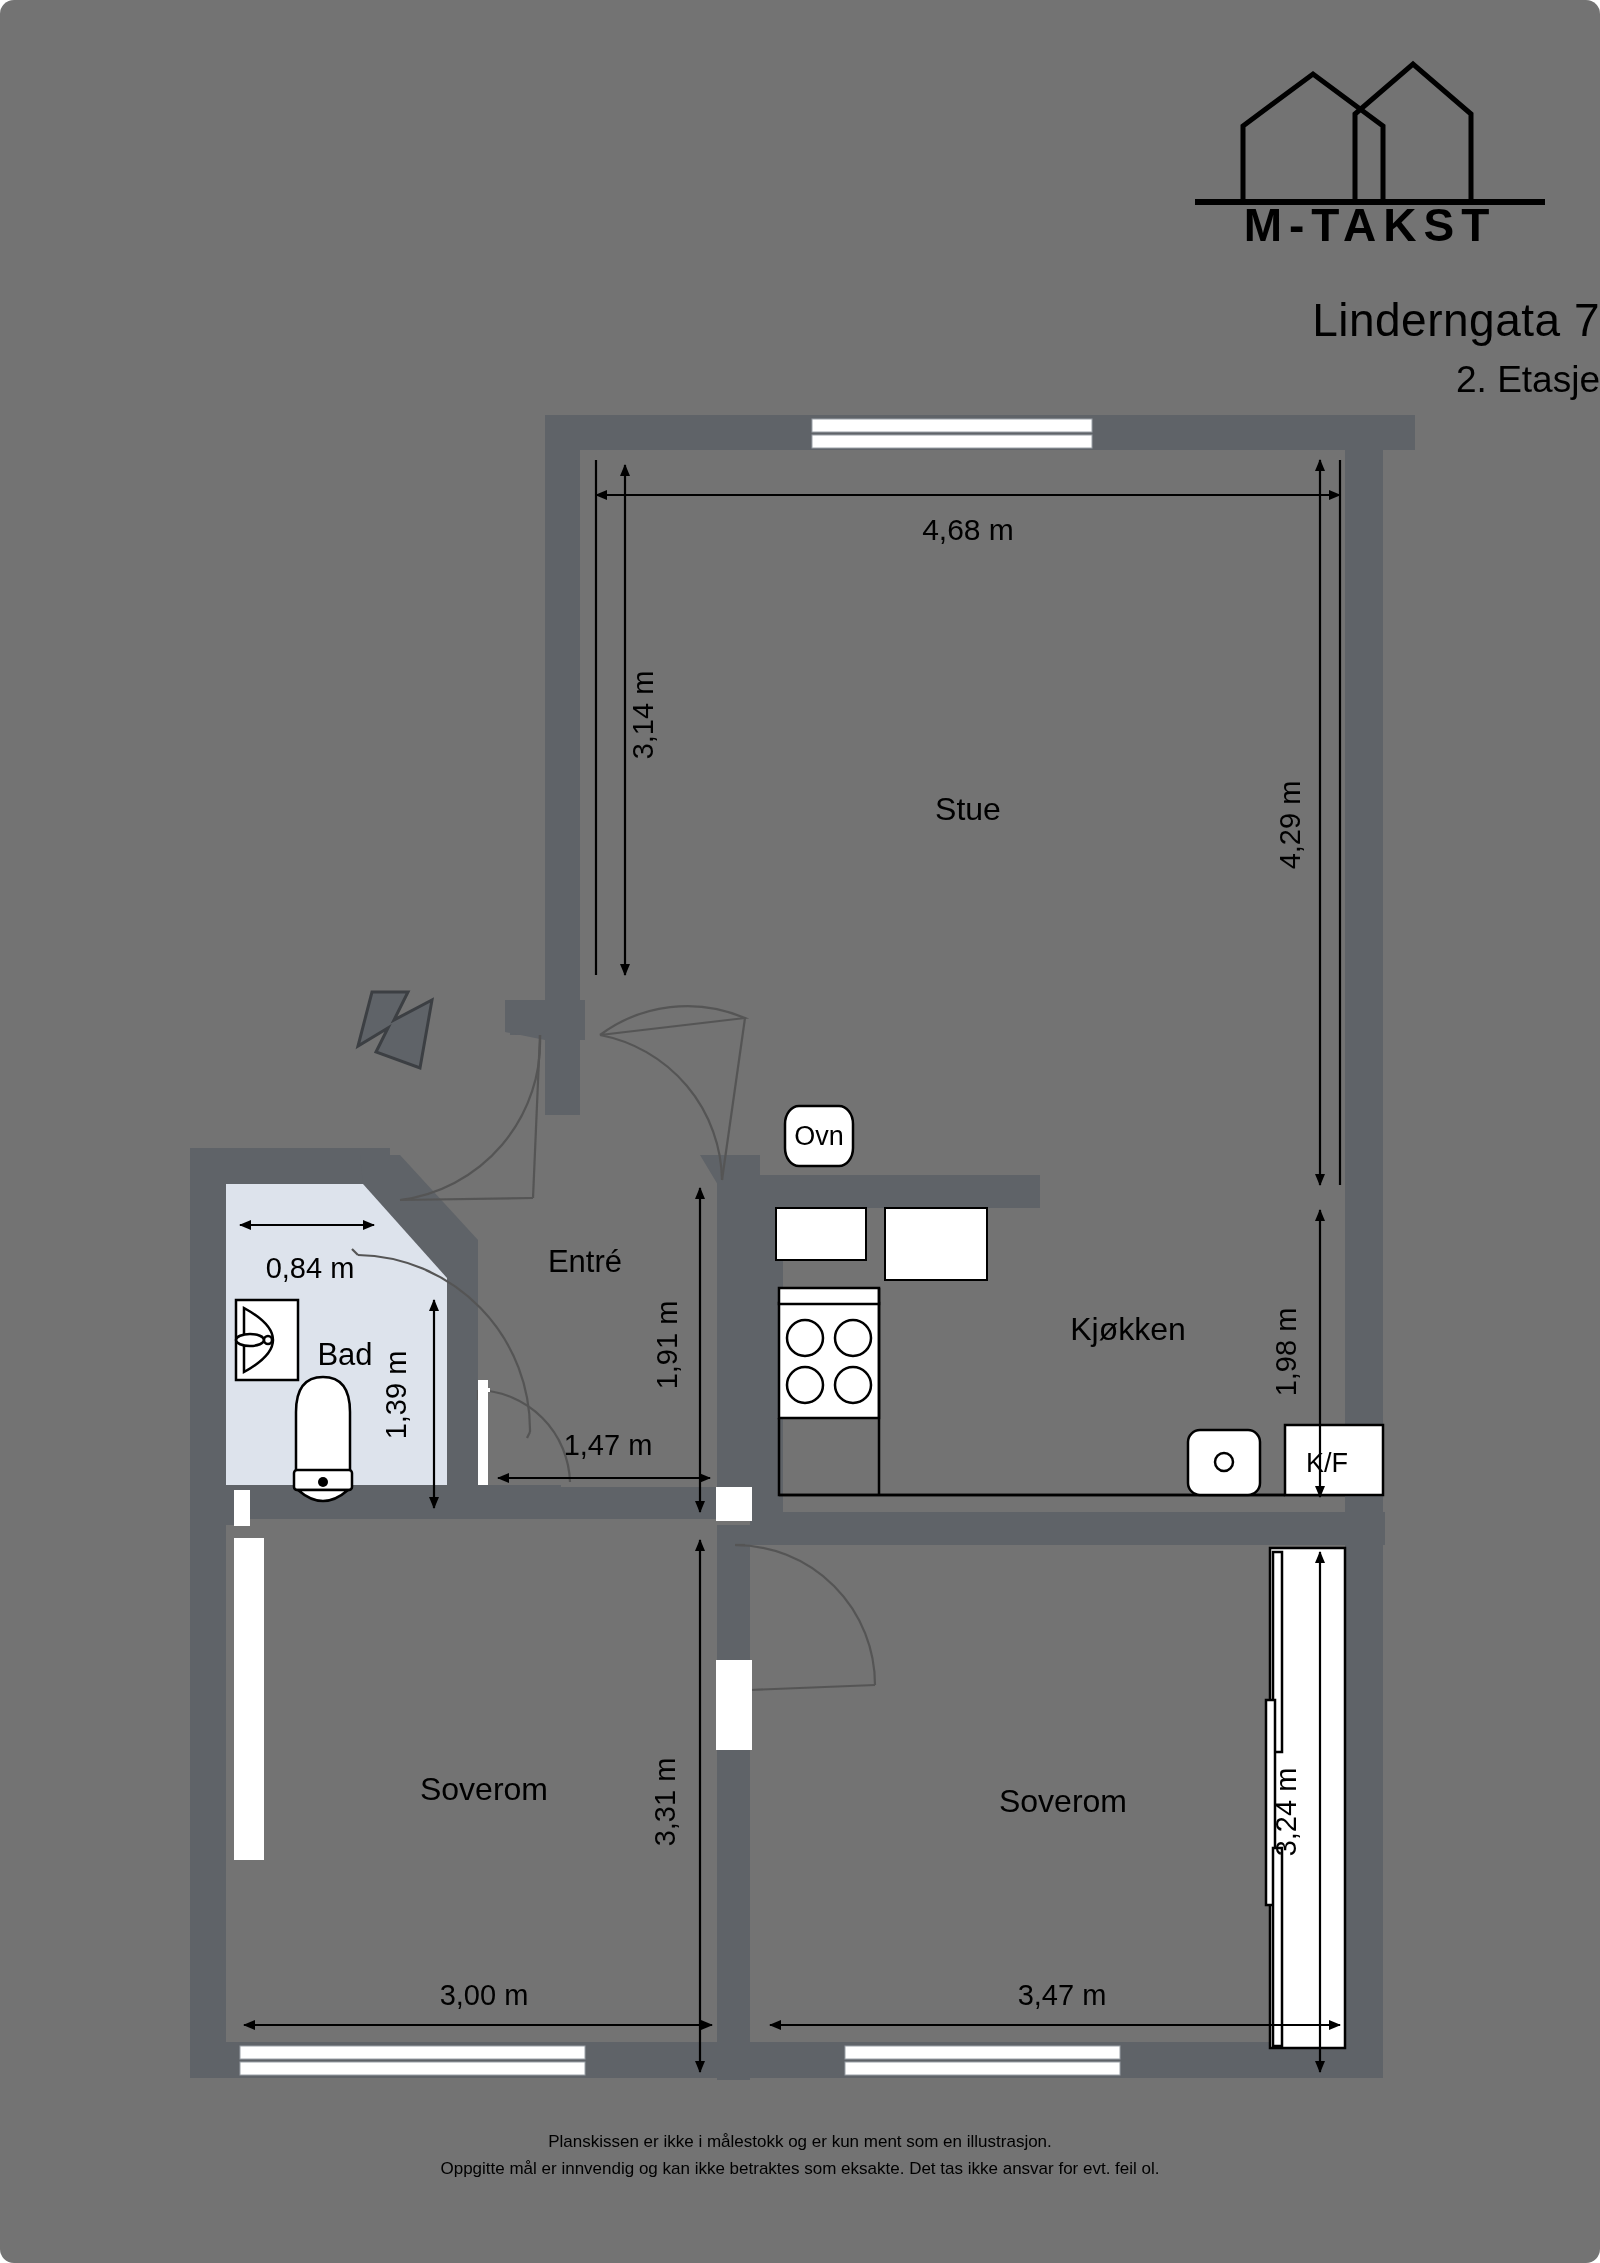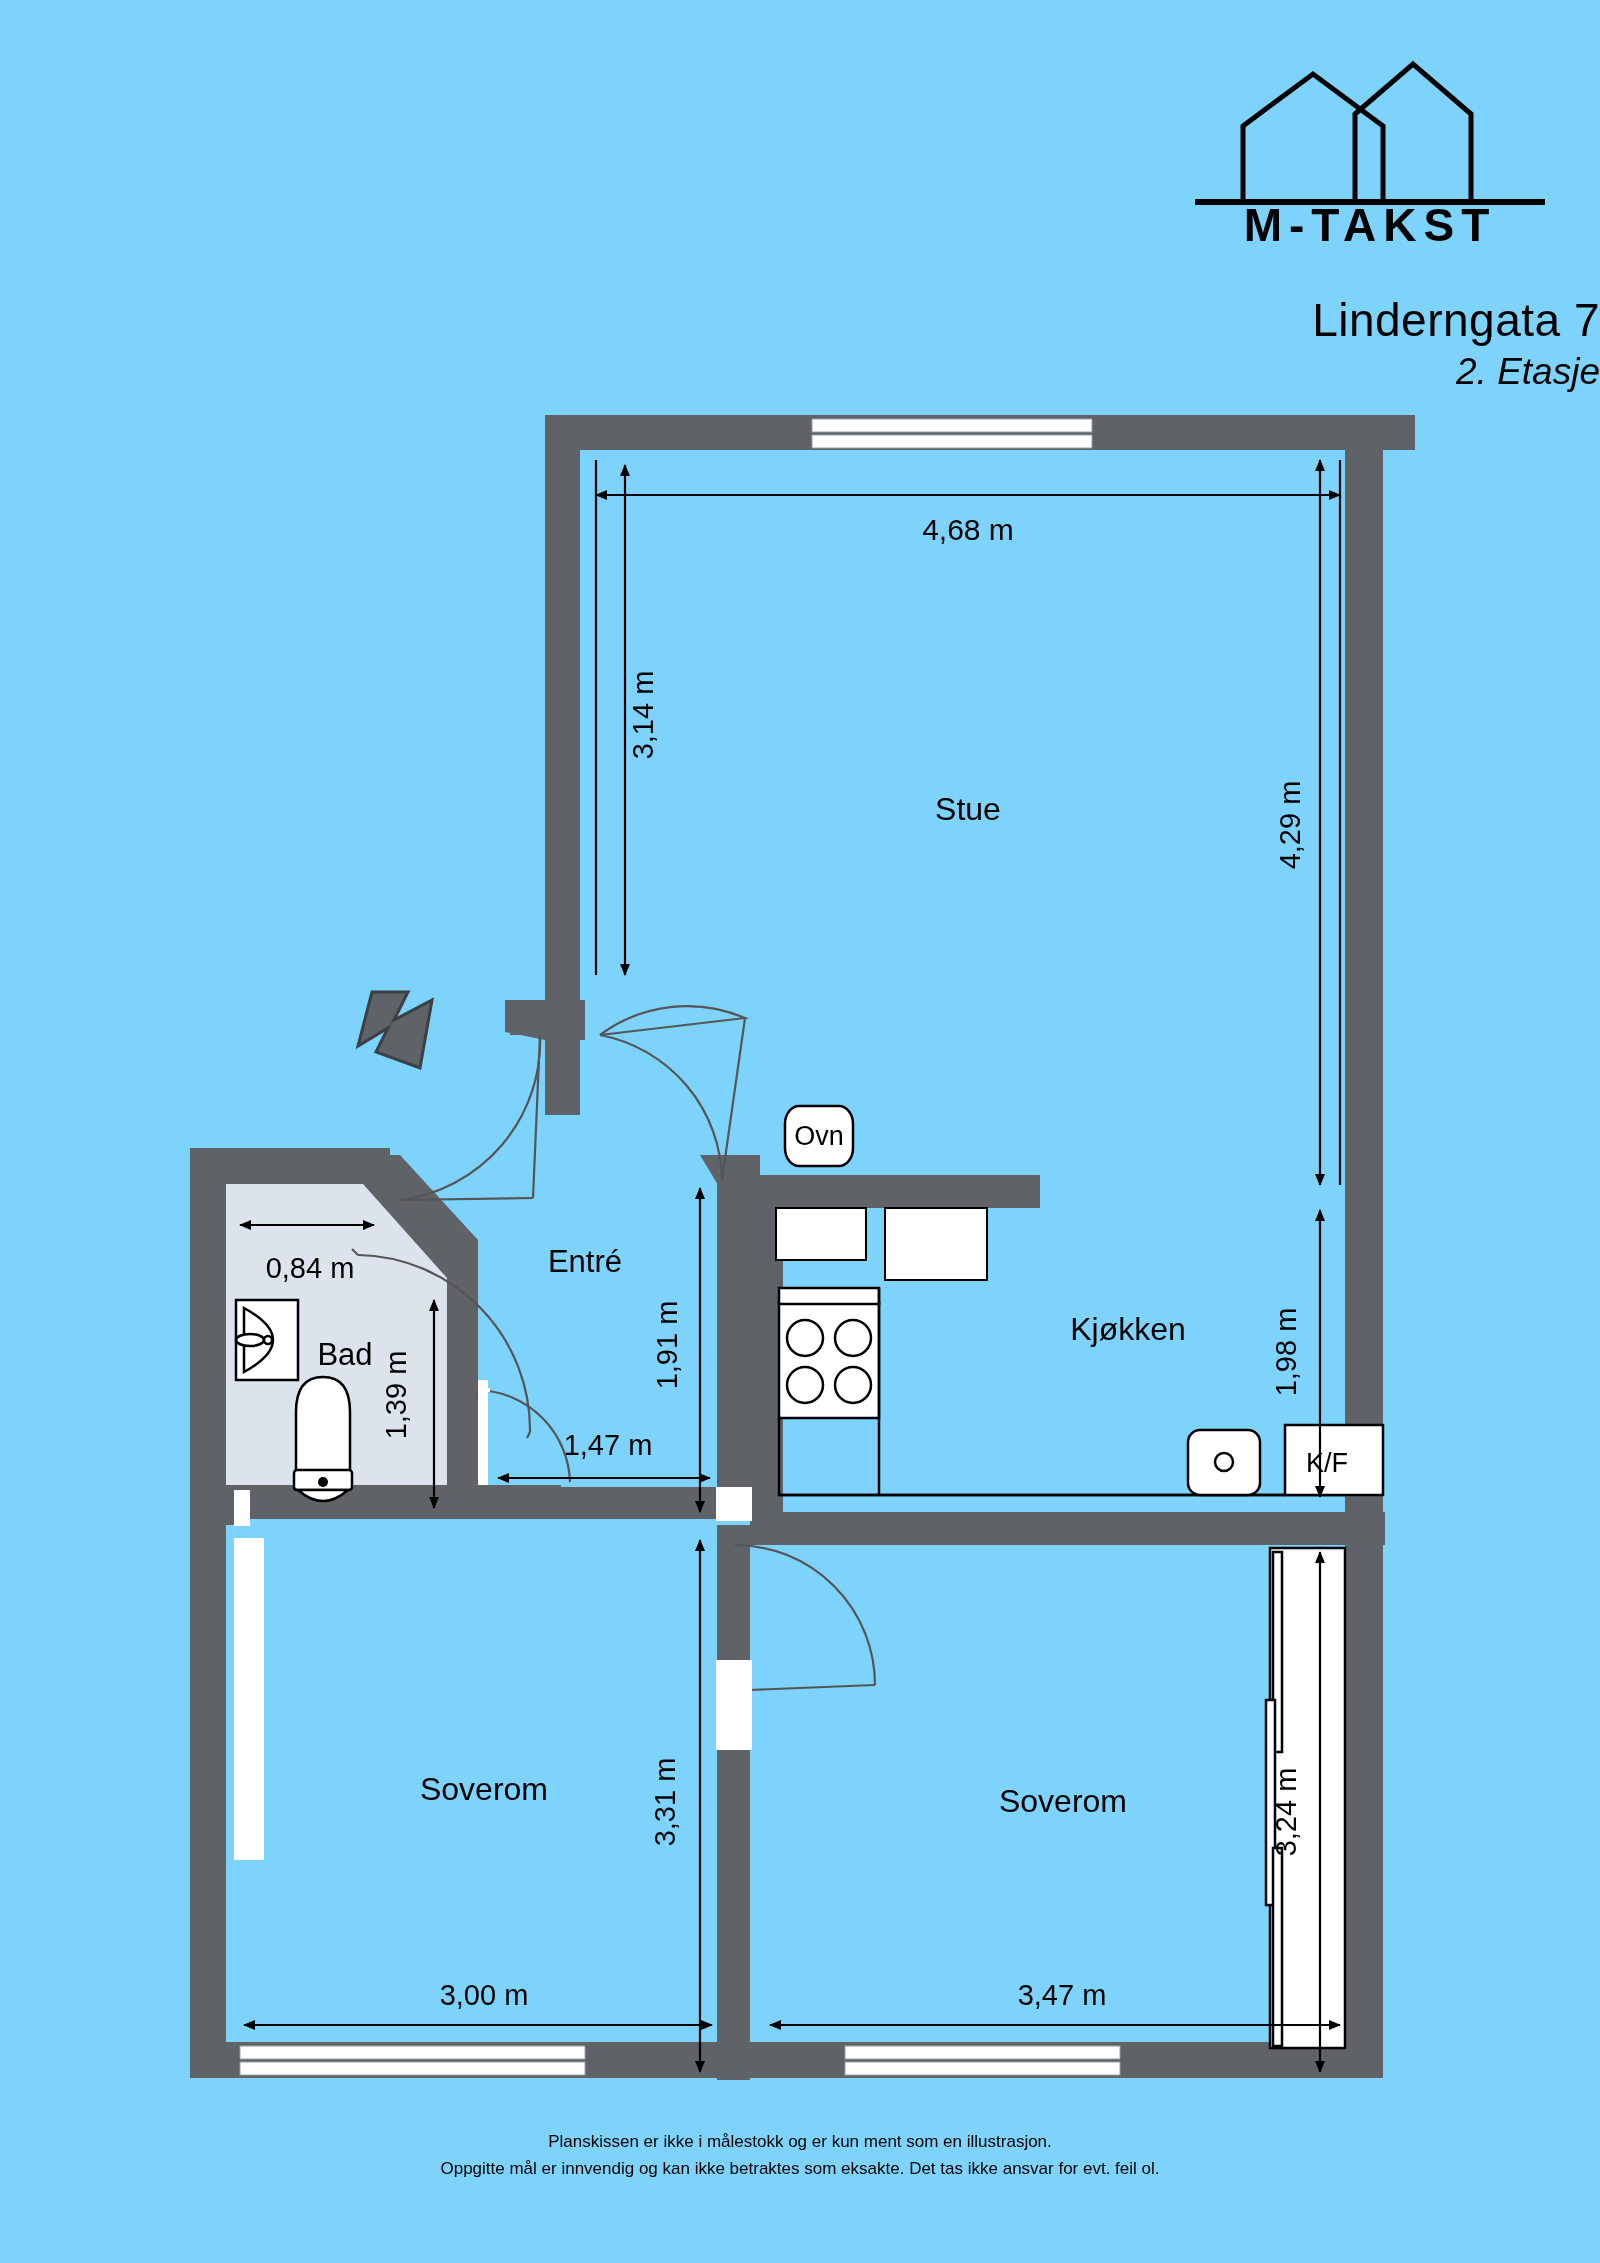--- a/index.html
+++ b/index.html
@@ -8,22 +8,23 @@
     background: #ffffff;
   }
   body {
     font-family: "Liberation Sans", sans-serif;
     color: #000;
   }
   #page {
     position: relative;
     width: 1600px;
     height: 2263px;
-    background: #7dd3fc;
+    background: #737373;
     overflow: hidden;
+    border-radius: 14px;
   }
   .logo-wrap {
     position: absolute;
     left: 1185px;
     top: 50px;
     width: 370px;
     height: 200px;
   }
   .logo-text {
     position: absolute;
@@ -44,22 +45,21 @@
     text-align: right;
   }
   .title-main {
     font-size: 46px;
     line-height: 50px;
     letter-spacing: 0.5px;
   }
   .title-sub {
     font-size: 37px;
     line-height: 46px;
-    margin-top: 4px;
-    font-style: italic;
+    margin-top: 12px;
   }
   .plan {
     position: absolute;
     left: 0;
     top: 0;
   }
   .footer {
     position: absolute;
     left: 0;
     top: 2128px;

